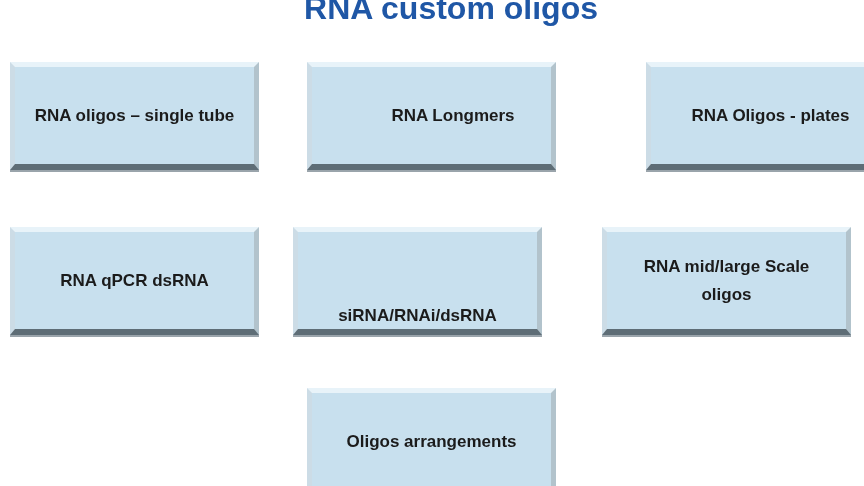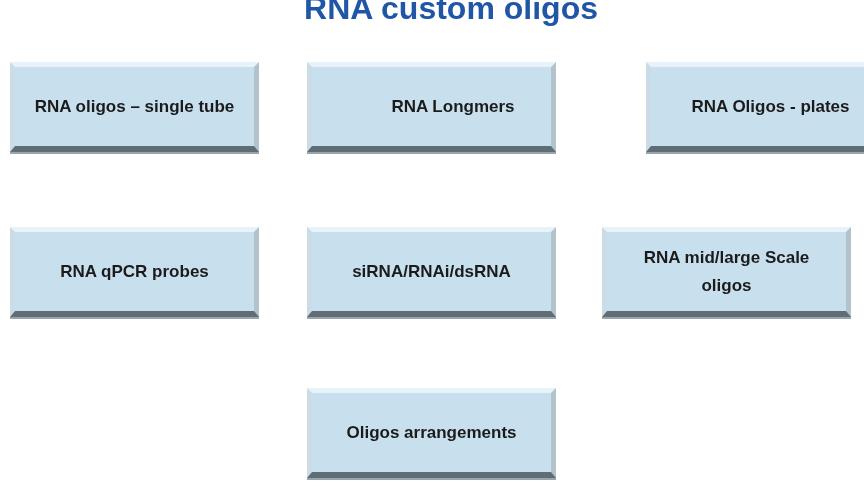--- a/index.html
+++ b/index.html
@@ -23,21 +23,21 @@
     font-size: 32px;
     font-weight: 700;
     line-height: 1;
     color: var(--title-text, #1f57a6);
     letter-spacing: 0px;
     white-space: nowrap;
   }
   .tile {
     position: absolute;
     width: 249px;
-    height: 90px;
+    height: 108px;
     box-sizing: border-box;
     background: var(--tile-fill, #c8e0ee);
     border-style: solid;
     border-width: 5px 5px 6px 5px;
     border-top-color: var(--bevel-top, #e8f3f9);
     border-left-color: var(--bevel-left, #ccdce6);
     border-right-color: var(--bevel-right, #b2c3cc);
     border-bottom-color: var(--bevel-bottom, #5e6d76);
     box-shadow: 0 2px 0 0 var(--tile-shadow, #9aa4ab);
     display: flex;
@@ -51,21 +51,21 @@
     padding: 0 4px;
     cursor: default;
   }
   .tile--narrow { padding: 4px 36px; }
 
   
   .pos-r1c1 { left: 10px;  top: 62px;  }
   .pos-r1c2 { left: 307px; top: 62px; padding-left: 47px;  }
   .pos-r1c3 { left: 602px; top: 62px; margin-left: 44px;  }
   .pos-r2c1 { left: 10px;  top: 227px; }
-  .pos-r2c2 { left: 307px; top: 227px; }
+  .pos-r2c2 { left: 293px; top: 227px; align-items: flex-end; }
   .pos-r2c3 { left: 602px; top: 227px; }
   .pos-r3c2 { left: 307px; top: 388px; } 
 </style>
 </head>
 <body>
 
 <div class="slide-title">RNA custom oligos</div>
 
 <div class="tile pos-r1c1">
   <span>RNA oligos – single tube</span>
@@ -73,21 +73,21 @@
 
 <div class="tile pos-r1c2">
   <span>RNA Longmers</span>
 </div>
 
 <div class="tile pos-r1c3">
   <span>RNA Oligos - plates</span>
 </div>
 
 <div class="tile pos-r2c1">
-  <span>RNA qPCR probes</span>
+  <span>RNA qPCR dsRNA</span>
 </div>
 
 <div class="tile pos-r2c2">
   <span>siRNA/RNAi/dsRNA</span>
 </div>
 
 <div class="tile pos-r2c3 tile--narrow">
   <span>RNA mid/large Scale oligos</span>
 </div>
 

